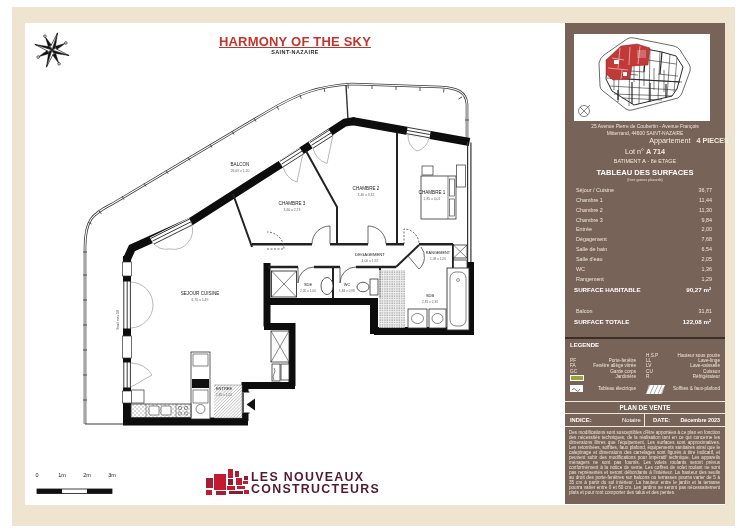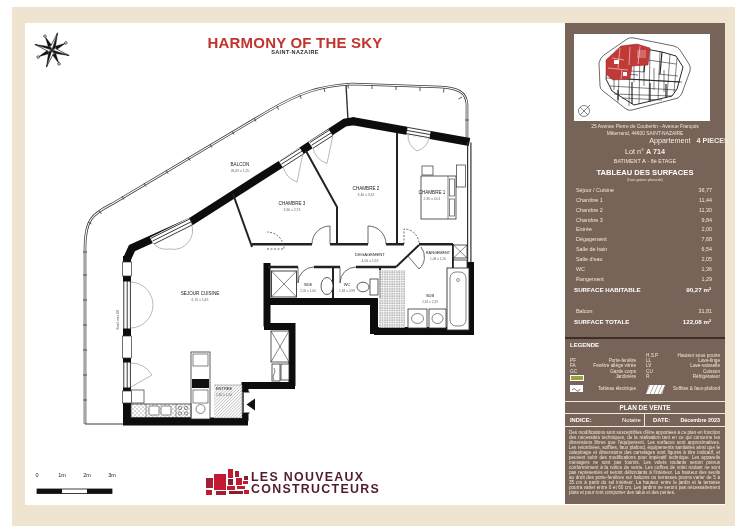--- a/index.html
+++ b/index.html
@@ -3,21 +3,21 @@
 <style>
 html,body{margin:0;padding:0;width:750px;height:531px;background:#fff;overflow:hidden;font-family:"Liberation Sans",sans-serif;}
 .abs{position:absolute;}
 </style></head>
 <body>
 
 <div class="abs" style="left:12px;top:7px;width:723px;height:519px;background:#eee4d0"></div>
 
 <div class="abs" style="left:25px;top:23px;width:700px;height:482px;background:#ffffff"></div>
 
-<div class="abs" style="left:165px;top:34px;width:260px;text-align:center;color:#c2342d;font-weight:bold;font-size:15px;letter-spacing:0.2px;">HARMONY OF THE SKY</div>
+<div class="abs" style="left:165px;top:34px;width:260px;text-align:center;color:#c2342d;font-weight:bold;font-size:13px;letter-spacing:0.2px;text-decoration:underline;">HARMONY OF THE SKY</div>
 
 <div class="abs" style="left:165px;top:49px;width:260px;text-align:center;color:#2e2a28;font-weight:bold;font-size:5.5px;letter-spacing:0.4px;">SAINT-NAZAIRE</div>
 
 <svg class="abs" style="left:33px;top:31px" width="38" height="38" viewBox="0 0 38 38">
 <g transform="rotate(18 19 19)" fill="#111" stroke="#111">
 <path d="M19 1 L21.5 16 L19 19 Z" stroke-width="0.4"></path>
 <path d="M19 1 L16.5 16 L19 19 Z" fill="#fff" stroke-width="0.6"></path>
 <path d="M19 37 L16.5 22 L19 19 Z" stroke-width="0.4"></path>
 <path d="M19 37 L21.5 22 L19 19 Z" fill="#fff" stroke-width="0.6"></path>
 <path d="M1 19 L16 16.5 L19 19 Z" stroke-width="0.4"></path>

